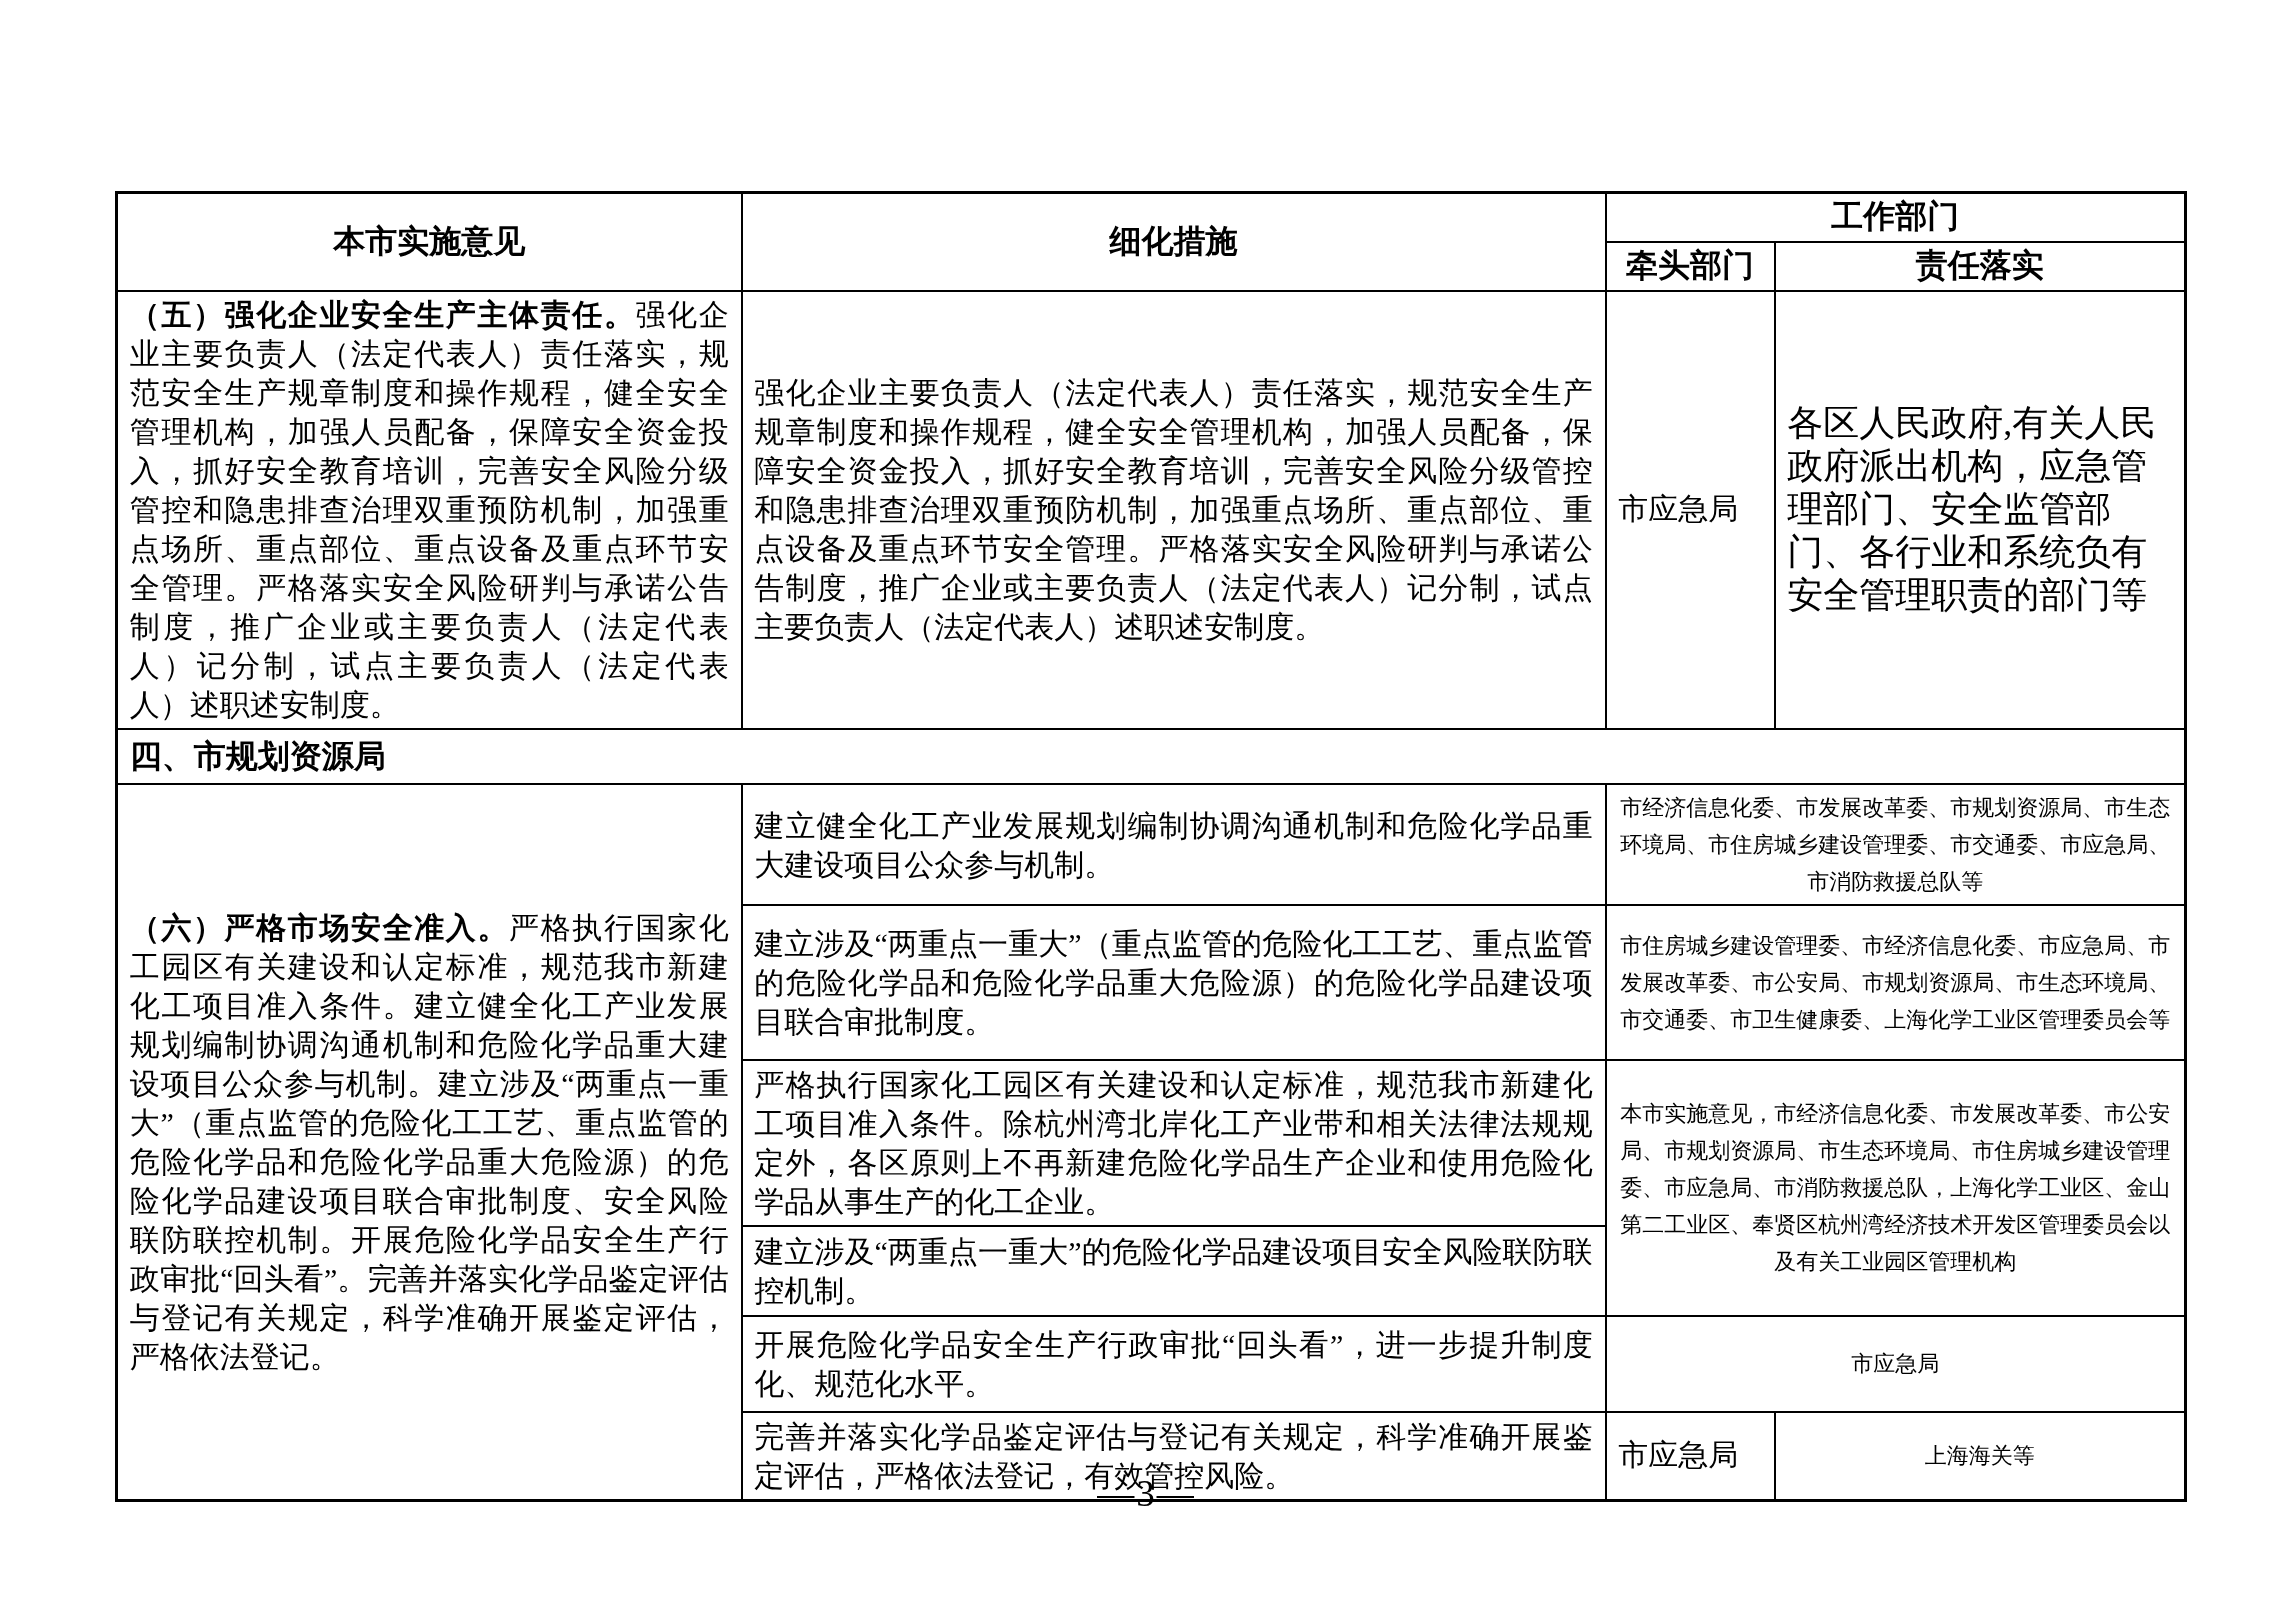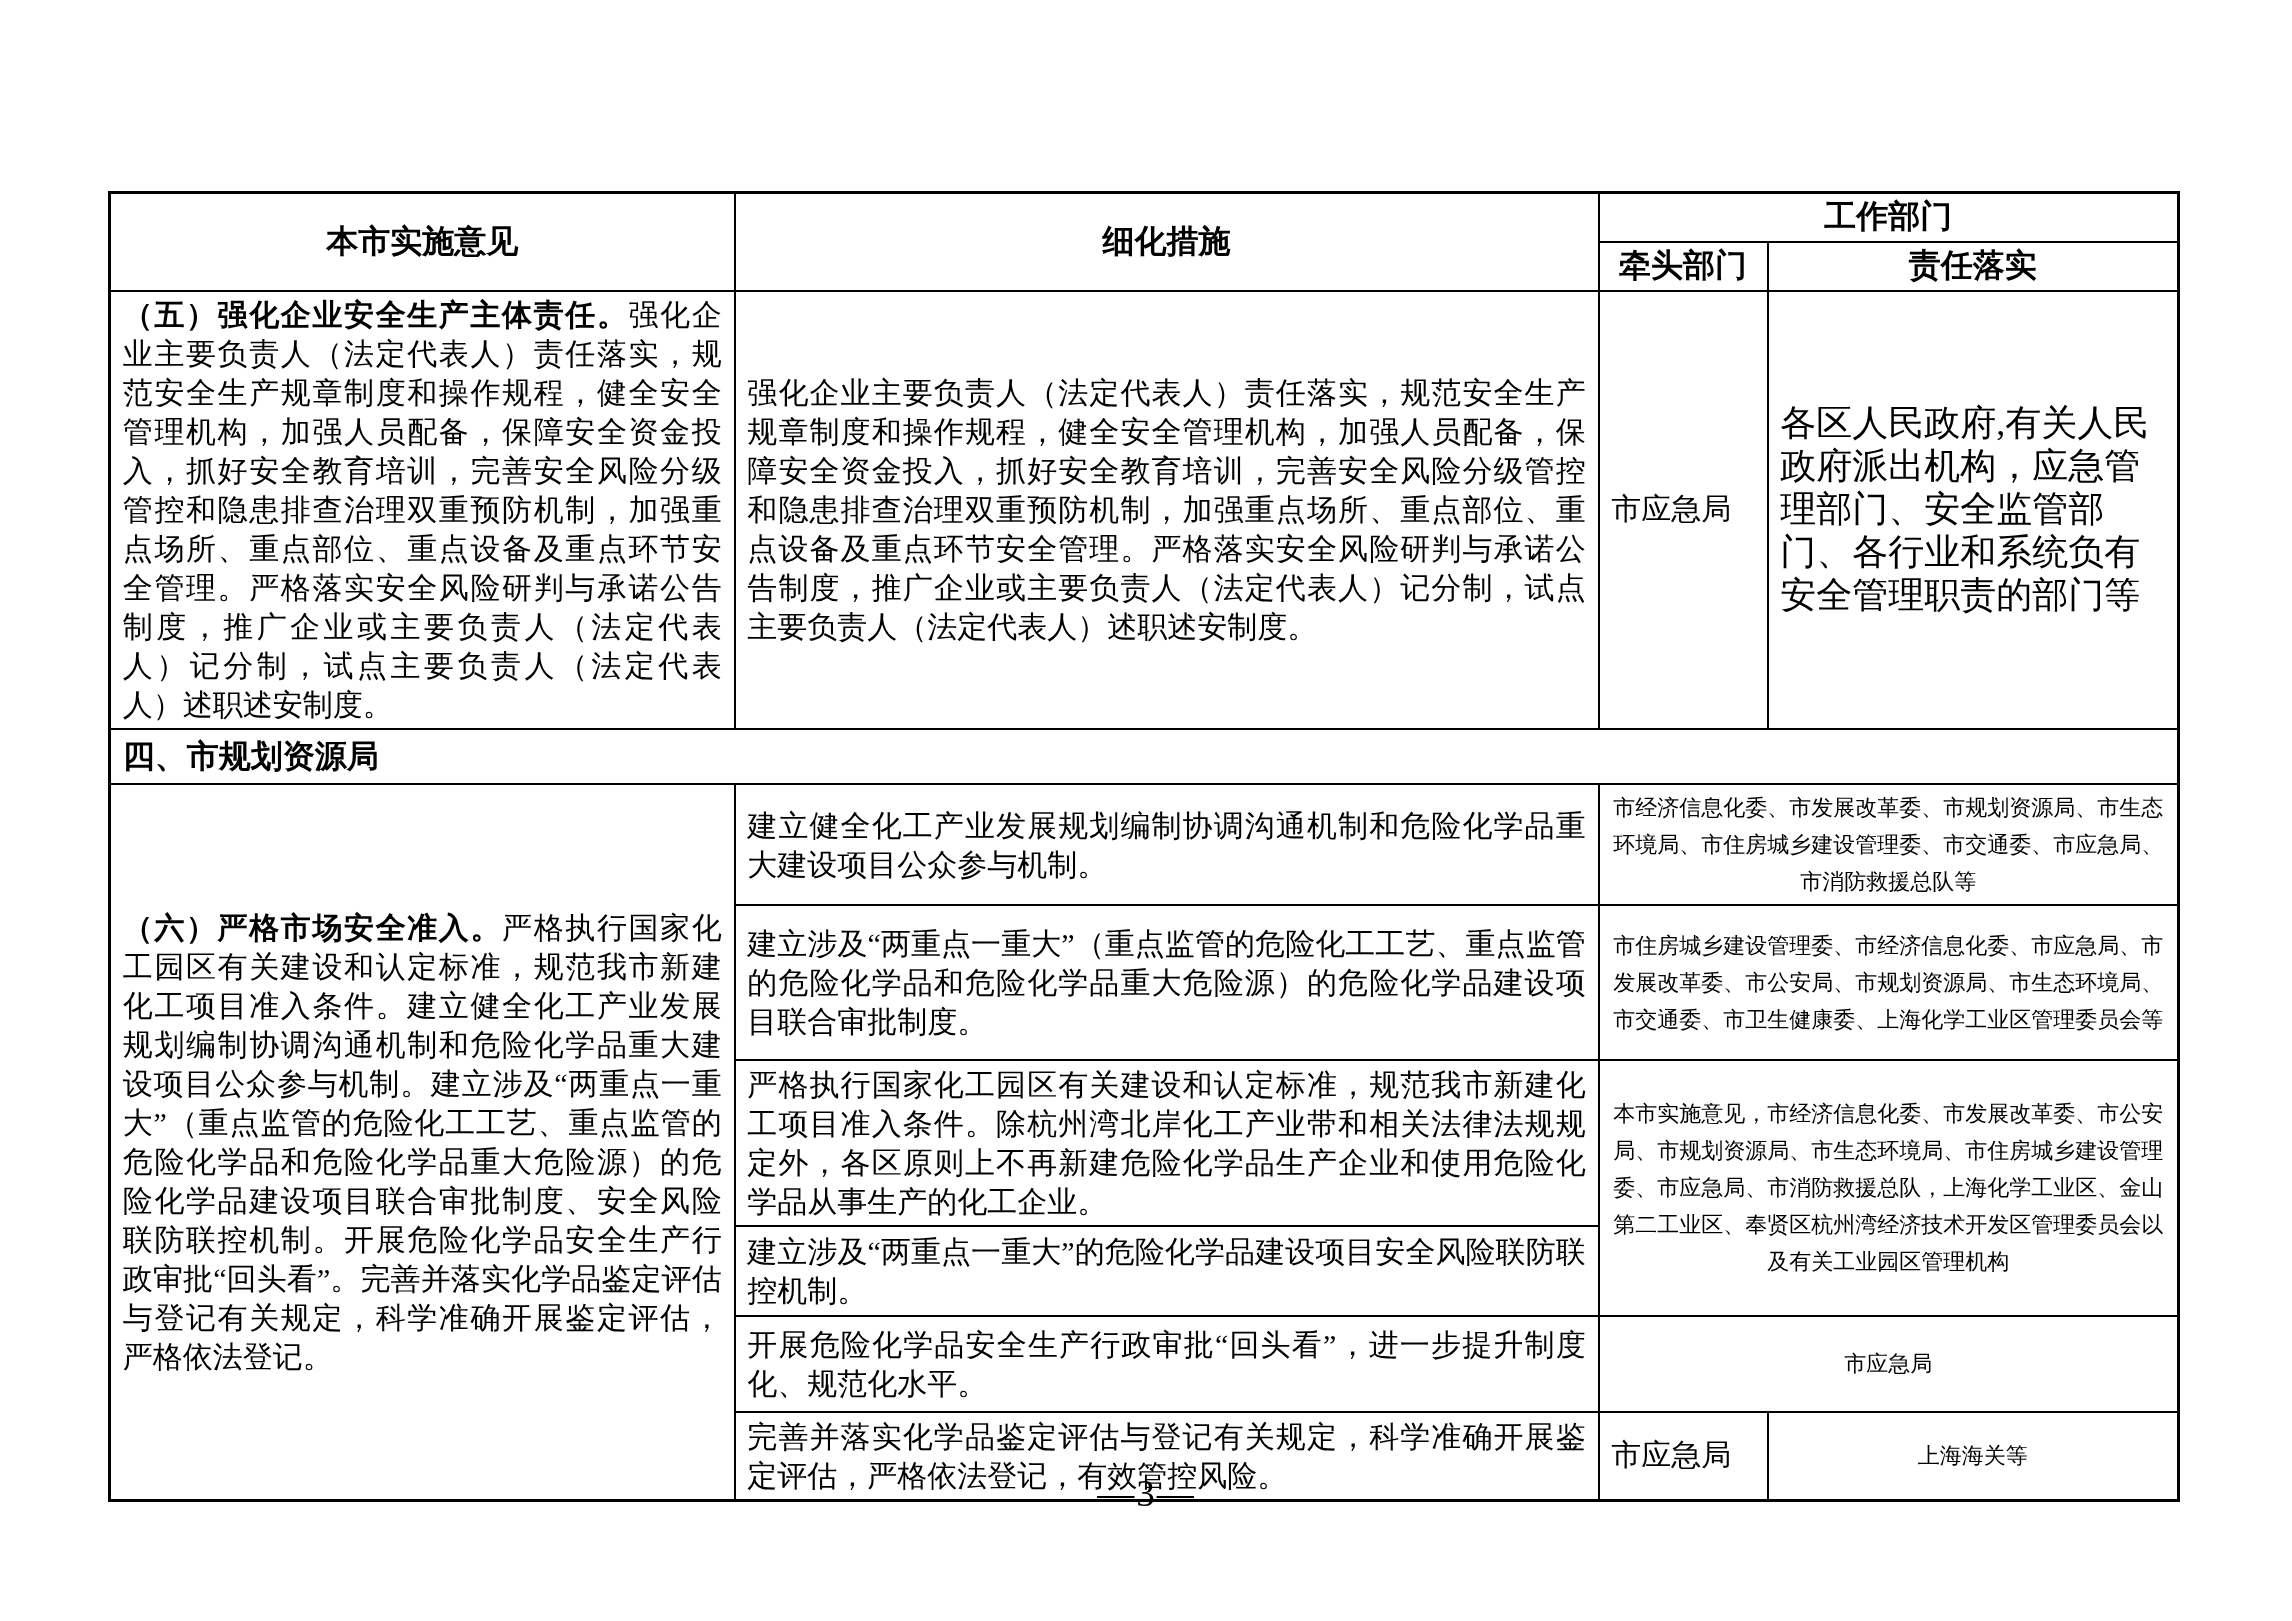--- a/index.html
+++ b/index.html
@@ -6,21 +6,21 @@
   body{
     width:2293px;height:1621px;
     background:#ffffff;
     position:relative;
     font-family:"Liberation Serif","DejaVu Serif",serif;
     color:#000000;
     overflow:hidden;
   }
   .doc-table-wrap{
     position:absolute;
-    left:108px;top:191px;
+    left:115px;top:191px;
     width:2068px;
   }
   table.doc-table{
     border-collapse:collapse;
     table-layout:fixed;
     width:2068px;
     border:3.9px solid #000;
   }
   .doc-table th,.doc-table td{
     border:2.9px solid #000;

